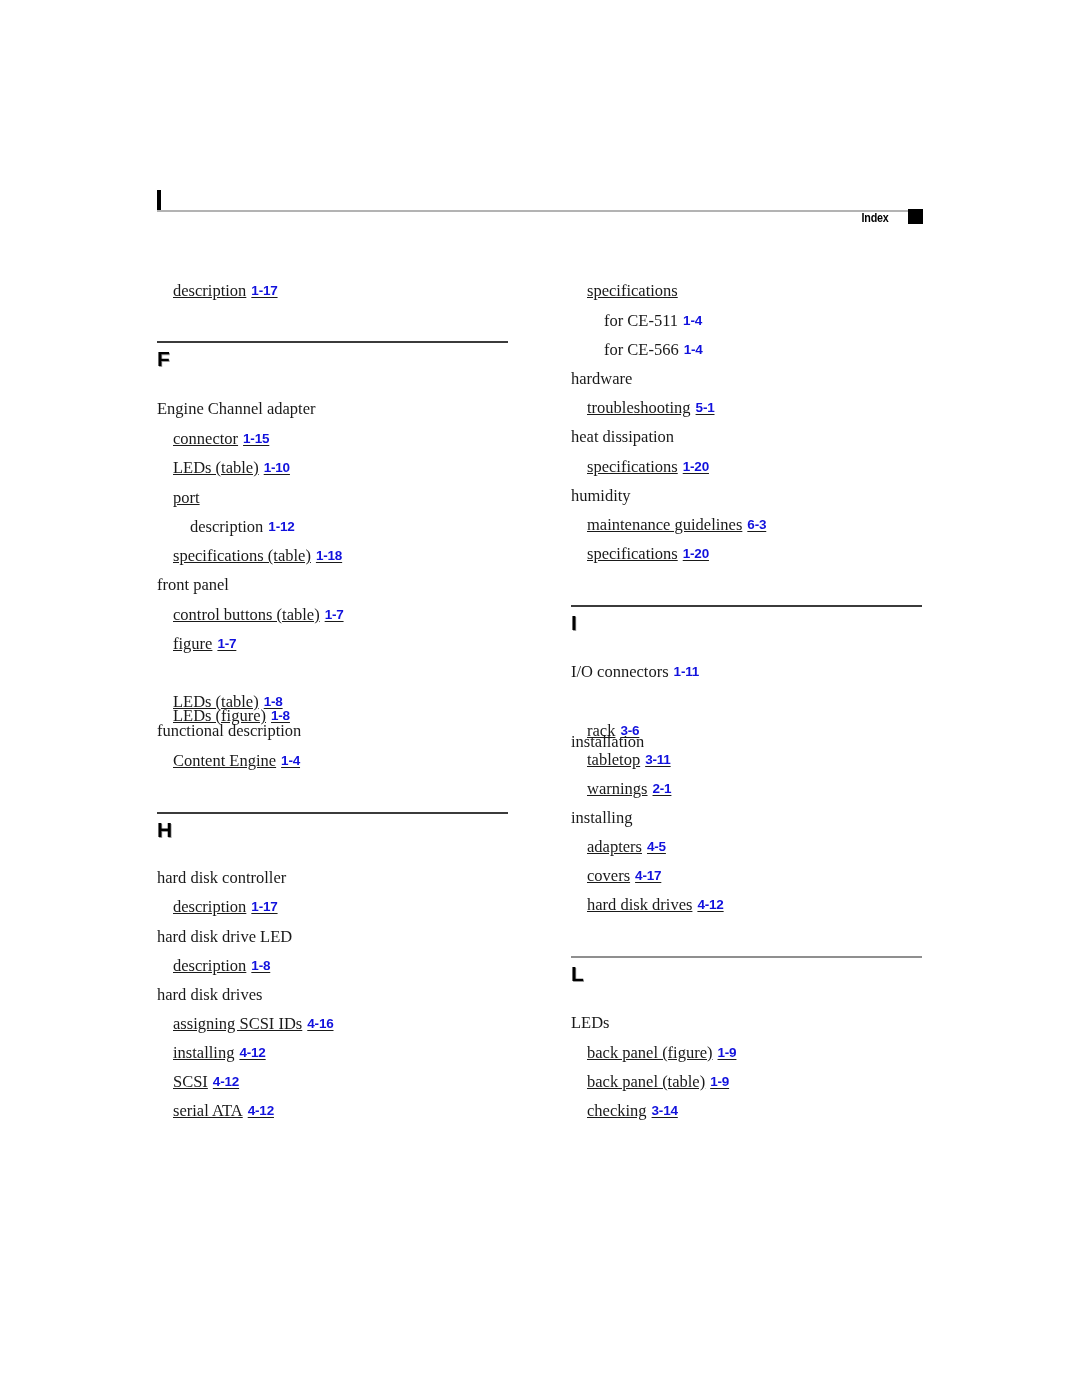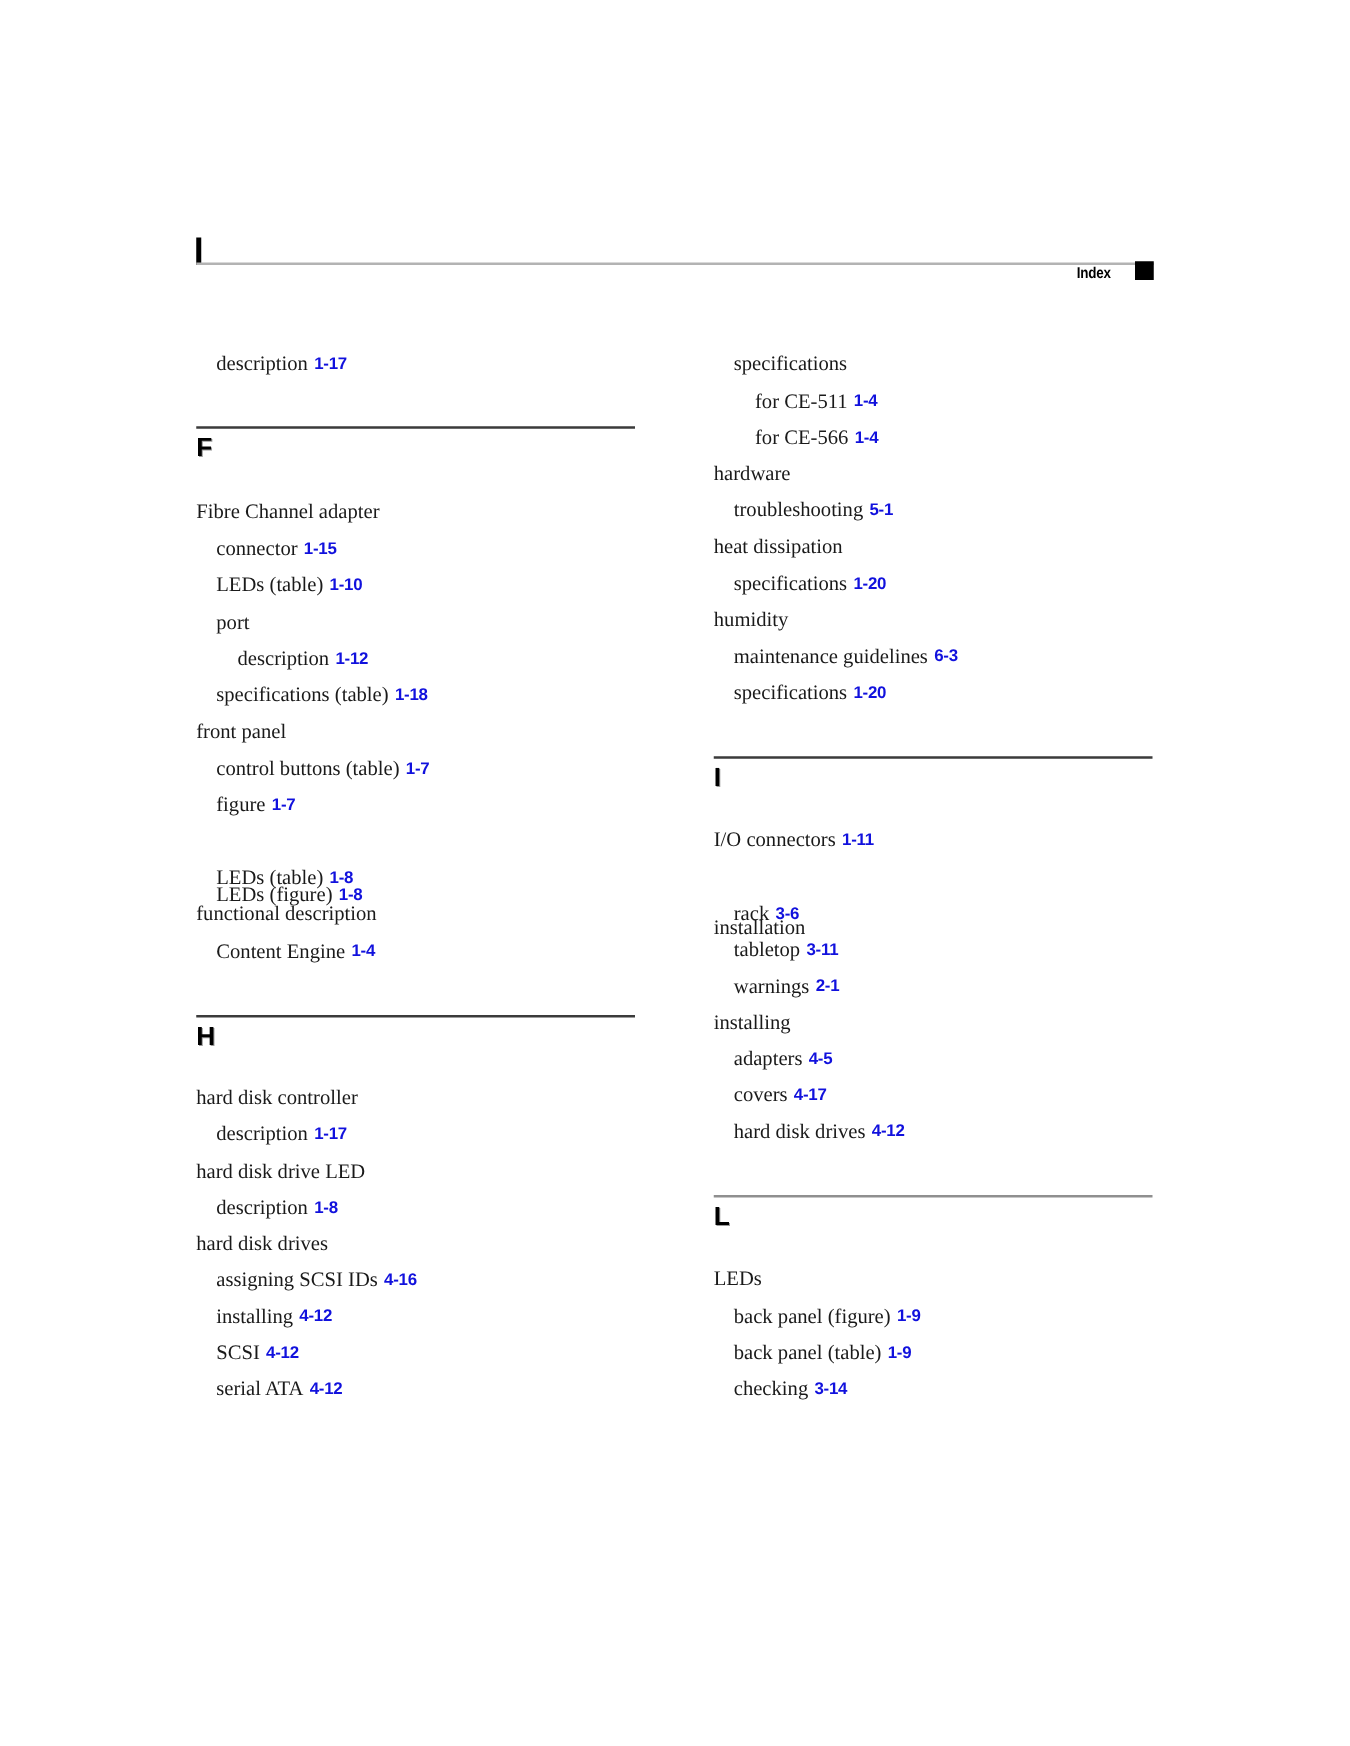--- a/index.html
+++ b/index.html
@@ -82,21 +82,21 @@
 
   .entry {
     position: absolute;
     white-space: nowrap;
     font-family: "Liberation Serif", serif;
     font-size: 16.5px;
     line-height: 1;
     color: #1a1a1a;
   }
   .lvl0 { margin-left: 0px;  }
-  .lvl1 { margin-left: 16px; }
+  .lvl1 { margin-left: 16px; text-decoration: underline; }
   .lvl2 { margin-left: 33px; }
 
   .entry .pg {
     font-family: "Liberation Sans", sans-serif;
     font-weight: bold;
     font-size: 13.5px;
     color: #1111dd;
     letter-spacing: -0.2px;
     padding-left: 5px;
     position: relative;
@@ -227,21 +227,21 @@
     <div class="header-label">Index</div>
     <div class="header-square"></div>
   </div>
 
   <div class="col col-left" id="col-left">
       <div class="entry lvl1" style="top: 283px;"><span>description</span><span class="pg">1-17</span></div>
       <div class="sect" style="top: 341px;">
         <div class="sect-rule"></div>
         <div class="sect-letter">F</div>
       </div>
-      <div class="entry lvl0" style="top: 401px;"><span>Fibre Channel adapter</span></div>
+      <div class="entry lvl0" style="top: 401px;"><span>Engine Channel adapter</span></div>
       <div class="entry lvl1" style="top: 431px;"><span>connector</span><span class="pg">1-15</span></div>
       <div class="entry lvl1" style="top: 460px; text-align: center;"><span>LEDs (table)</span><span class="pg">1-10</span></div>
       <div class="entry lvl1" style="top: 490px;"><span>port</span></div>
       <div class="entry lvl2" style="top: 519px;"><span>description</span><span class="pg">1-12</span></div>
       <div class="entry lvl1" style="top: 548px;"><span>specifications (table)</span><span class="pg">1-18</span></div>
       <div class="entry lvl0" style="top: 577px;"><span>front panel</span></div>
       <div class="entry lvl1" style="top: 607px;"><span>control buttons (table)</span><span class="pg">1-7</span></div>
       <div class="entry lvl1" style="top: 636px;"><span>figure</span><span class="pg">1-7</span></div>
       <div class="entry lvl1" style="top: 665px; margin-top: 43px;"><span>LEDs (figure)</span><span class="pg">1-8</span></div>
       <div class="entry lvl1" style="top: 694px;"><span>LEDs (table)</span><span class="pg">1-8</span></div>

